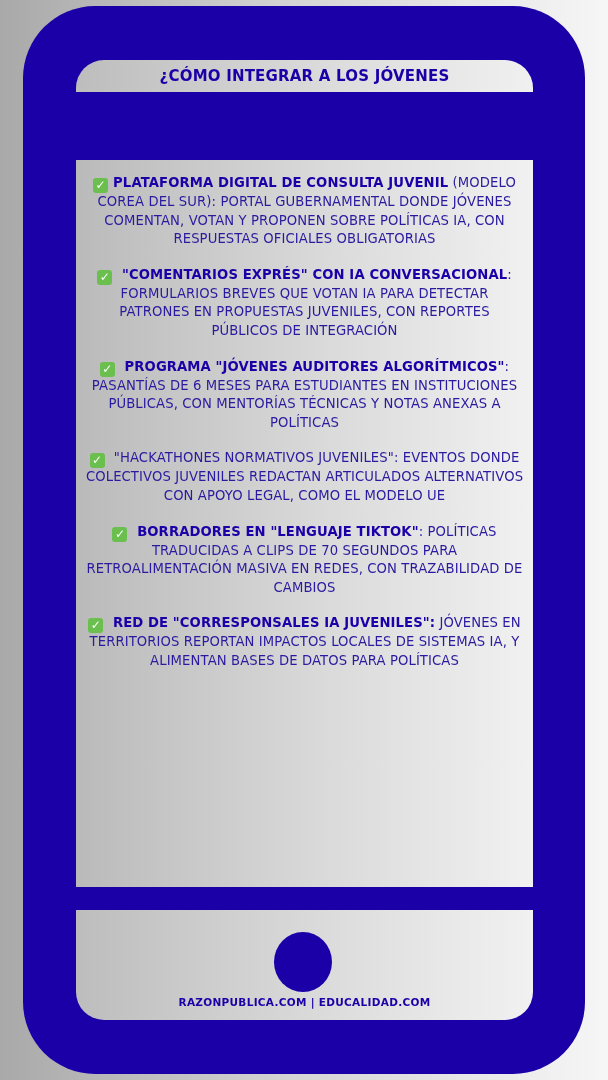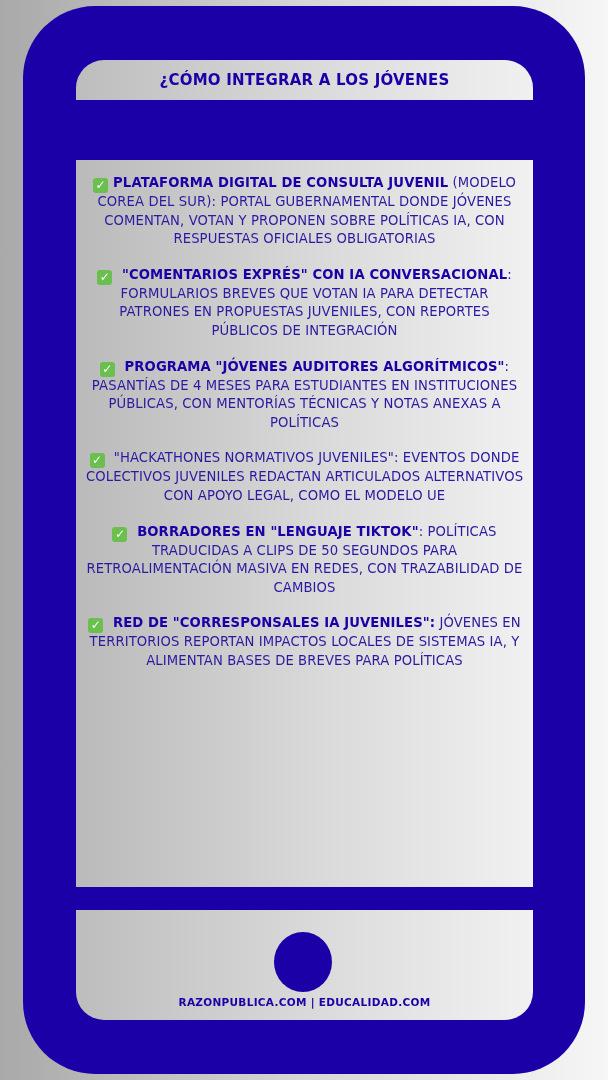--- a/index.html
+++ b/index.html
@@ -6,21 +6,21 @@
   body {
     width:608px; height:1080px; overflow:hidden; position:relative;
     background: linear-gradient(90deg, #a9a9a9 0%, #d6d6d6 50%, #f6f6f6 100%);
     font-family: "DejaVu Sans", sans-serif;
   }
   .phone {
     position:absolute; left:23px; top:6px; width:562px; height:1068px;
     background:#1b00a8; border-radius:72px;
   }
   .header-panel {
-    position:absolute; left:76px; top:60px; width:457px; height:40px;
+    position:absolute; left:76px; top:60px; width:457px; height:32px;
     background: linear-gradient(90deg, #bdbdbd 0%, #dedede 60%, #f0f0f0 100%);
     border-radius:28px 28px 0 0;
     display:flex; flex-direction:column; align-items:center; justify-content:center;
   }
   .title-line {
     color:#1b00a8; font-weight:bold; font-size:15px; line-height:20px;
     letter-spacing:0.2px; white-space:nowrap;
   }
   .screen {
     position:absolute; left:76px; top:160px; width:457px; height:727px;
@@ -61,29 +61,29 @@
 </div>
 
 <div class="screen">
   <div class="item">
     <span class="check">✓</span><span class="lead">PLATAFORMA DIGITAL DE CONSULTA JUVENIL</span><span> (MODELO COREA DEL SUR): PORTAL GUBERNAMENTAL DONDE JÓVENES COMENTAN, VOTAN Y PROPONEN SOBRE POLÍTICAS IA, CON RESPUESTAS OFICIALES OBLIGATORIAS</span>
   </div>
   <div class="item">
     <span class="check">✓</span><span class="lead"> "COMENTARIOS EXPRÉS" CON IA CONVERSACIONAL</span><span>: FORMULARIOS BREVES QUE VOTAN IA PARA DETECTAR PATRONES EN PROPUESTAS JUVENILES, CON REPORTES PÚBLICOS DE INTEGRACIÓN</span>
   </div>
   <div class="item">
-    <span class="check">✓</span><span class="lead"> PROGRAMA "JÓVENES AUDITORES ALGORÍTMICOS"</span><span>: PASANTÍAS DE 4 MESES PARA ESTUDIANTES EN INSTITUCIONES PÚBLICAS, CON MENTORÍAS TÉCNICAS Y NOTAS ANEXAS A POLÍTICAS</span>
+    <span class="check">✓</span><span class="lead"> PROGRAMA "JÓVENES AUDITORES ALGORÍTMICOS"</span><span>: PASANTÍAS DE 6 MESES PARA ESTUDIANTES EN INSTITUCIONES PÚBLICAS, CON MENTORÍAS TÉCNICAS Y NOTAS ANEXAS A POLÍTICAS</span>
   </div>
   <div class="item">
     <span class="check">✓</span><span class="lead"></span><span> "HACKATHONES NORMATIVOS JUVENILES": EVENTOS DONDE COLECTIVOS JUVENILES REDACTAN ARTICULADOS ALTERNATIVOS CON APOYO LEGAL, COMO EL MODELO UE</span>
   </div>
   <div class="item">
-    <span class="check">✓</span><span class="lead"> BORRADORES EN "LENGUAJE TIKTOK"</span><span>: POLÍTICAS TRADUCIDAS A CLIPS DE 50 SEGUNDOS PARA RETROALIMENTACIÓN MASIVA EN REDES, CON TRAZABILIDAD DE CAMBIOS</span>
+    <span class="check">✓</span><span class="lead"> BORRADORES EN "LENGUAJE TIKTOK"</span><span>: POLÍTICAS TRADUCIDAS A CLIPS DE 70 SEGUNDOS PARA RETROALIMENTACIÓN MASIVA EN REDES, CON TRAZABILIDAD DE CAMBIOS</span>
   </div>
   <div class="item">
-    <span class="check">✓</span><span class="lead"> RED DE "CORRESPONSALES IA JUVENILES":</span><span> JÓVENES EN TERRITORIOS REPORTAN IMPACTOS LOCALES DE SISTEMAS IA, Y ALIMENTAN BASES DE BREVES PARA POLÍTICAS</span>
+    <span class="check">✓</span><span class="lead"> RED DE "CORRESPONSALES IA JUVENILES":</span><span> JÓVENES EN TERRITORIOS REPORTAN IMPACTOS LOCALES DE SISTEMAS IA, Y ALIMENTAN BASES DE DATOS PARA POLÍTICAS</span>
   </div>
 </div>
 
 <div class="bottom-panel">
   <div class="home-button"></div>
   <div class="footer-text">RAZONPUBLICA.COM | EDUCALIDAD.COM</div>
 </div>
 
 </body></html>

